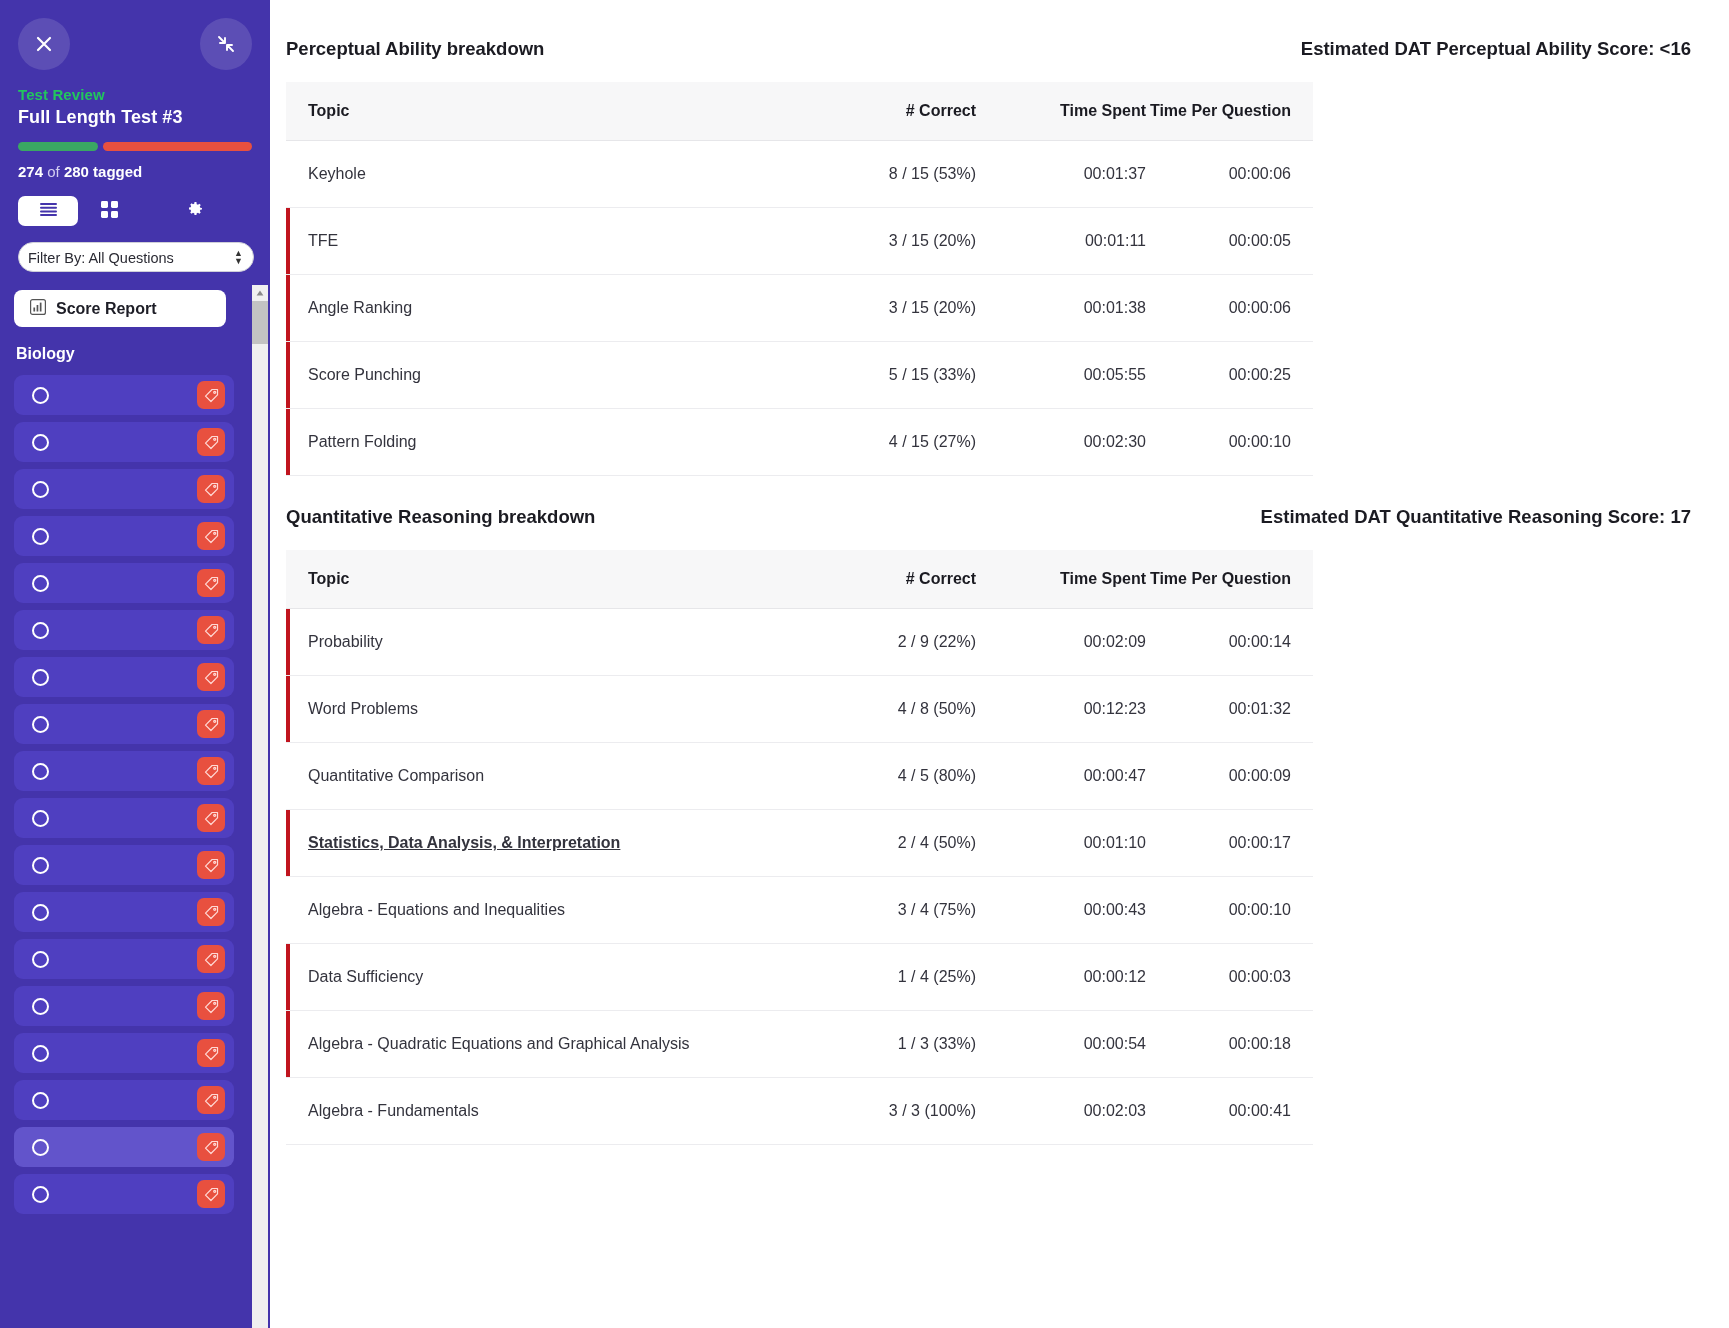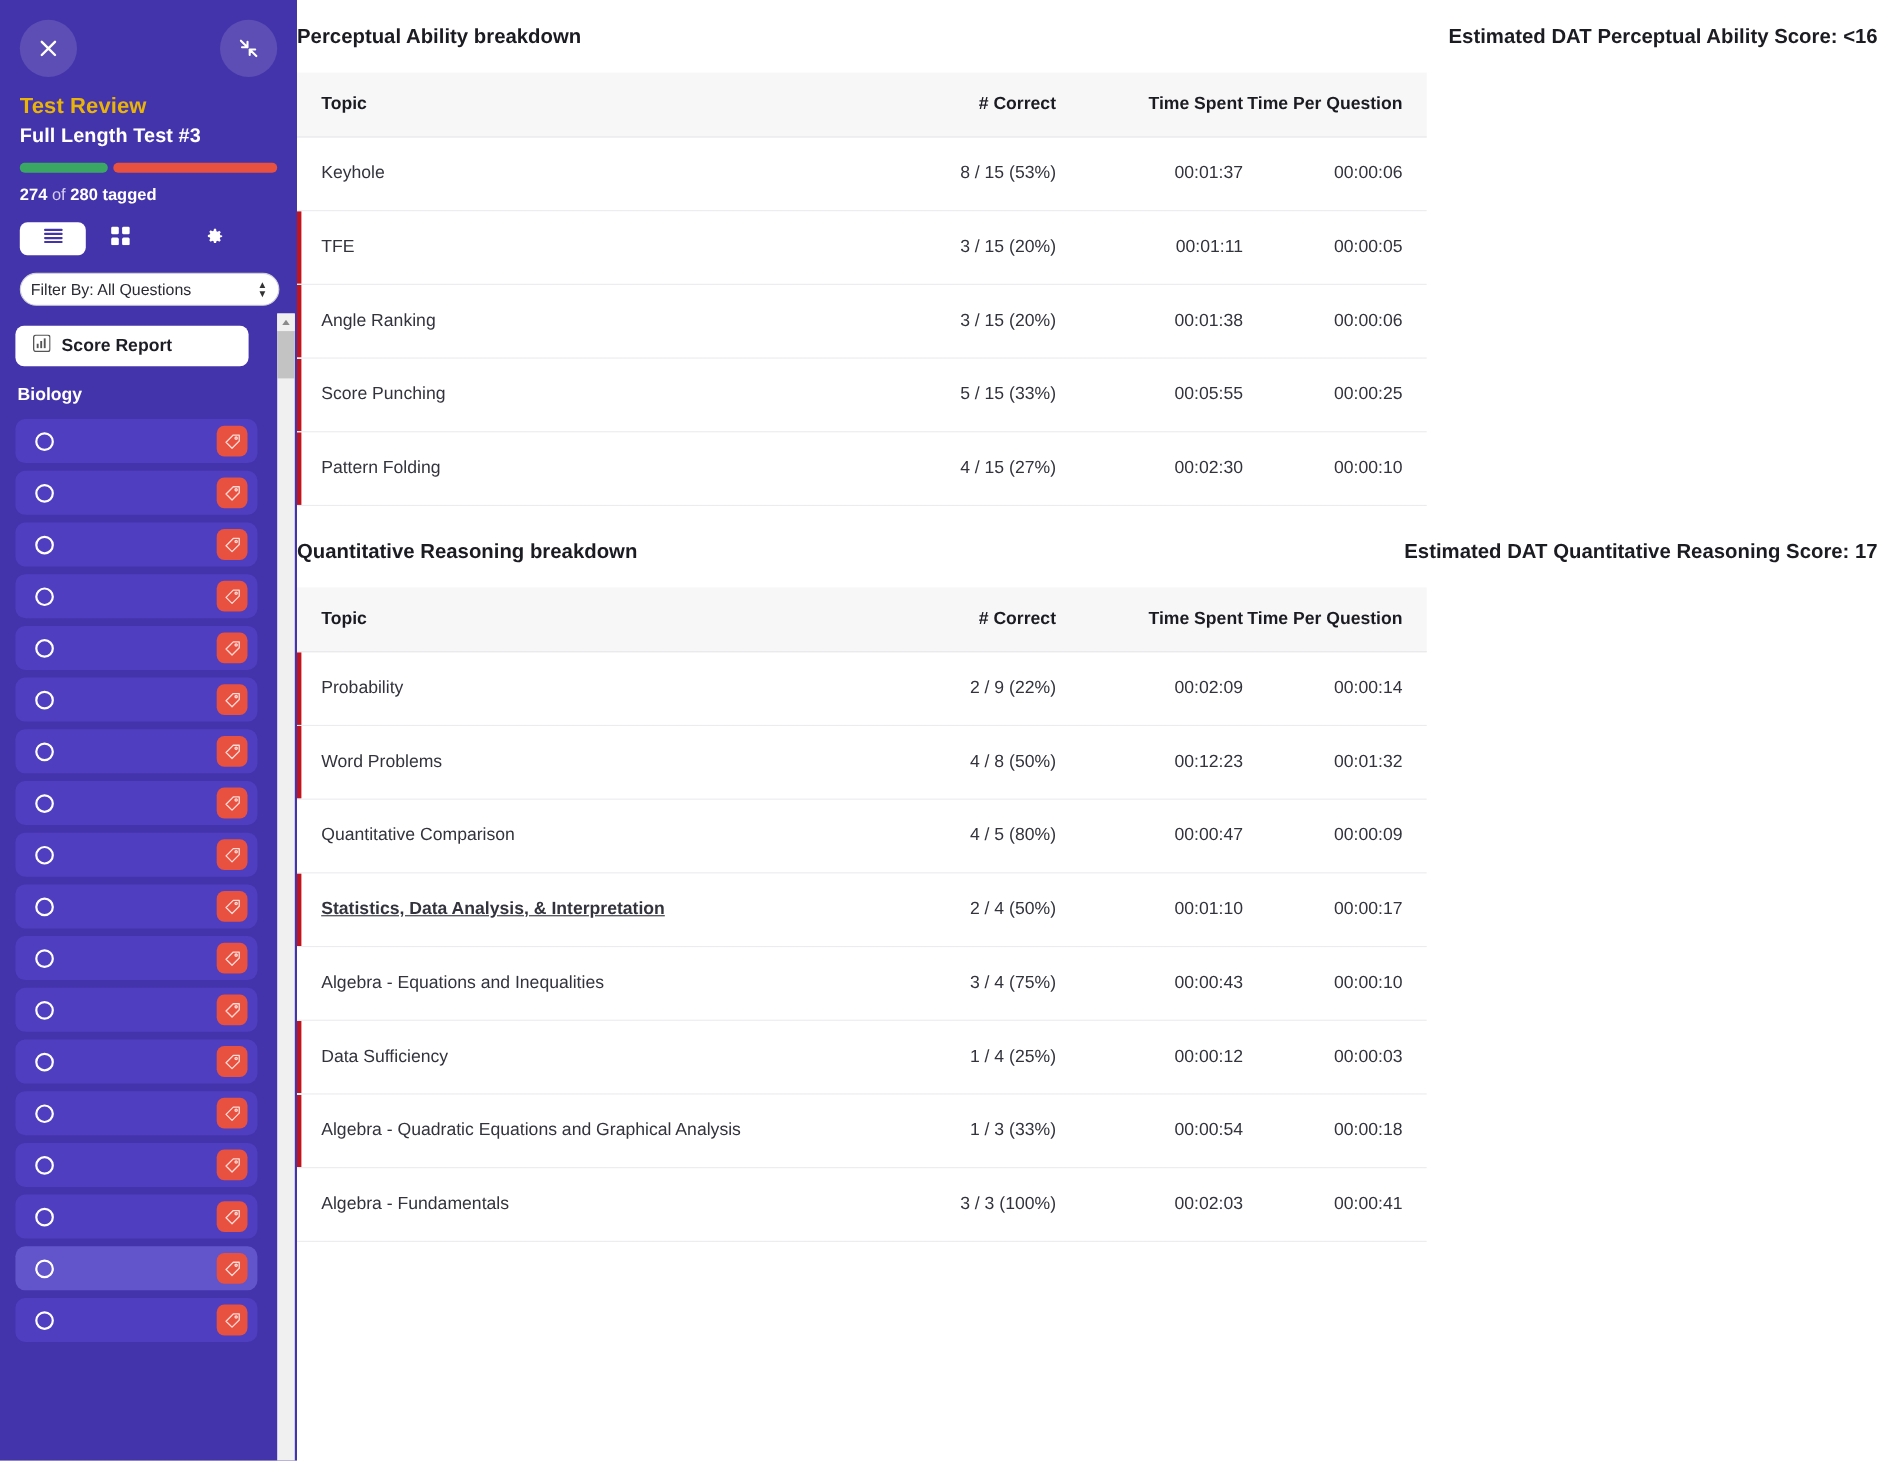--- a/index.html
+++ b/index.html
@@ -22,21 +22,21 @@
   }
   .sb-top { padding: 18px 18px 0 18px; flex: 0 0 auto; }
   .sb-iconrow { display: flex; justify-content: space-between; align-items: center; margin-bottom: 16px; }
   .circ-btn {
     width: 52px; height: 52px; border-radius: 50%;
     background: rgba(255,255,255,0.13);
     display: flex; align-items: center; justify-content: center;
     cursor: pointer; border: none;
   }
   .circ-btn svg { display: block; }
-  .sb-eyebrow { color: #eab308; font-size: 20px; font-weight: bold; letter-spacing: .1px; }
+  .sb-eyebrow { color: #22c55e; font-size: 15px; font-weight: bold; letter-spacing: .1px; }
   .sb-title { color: #ffffff; font-size: 18px; font-weight: bold; margin-top: 4px; letter-spacing: .1px; }
   .progress { display: flex; gap: 5px; margin-top: 14px; height: 9px; }
   .progress .g { background: #3aa863; border-radius: 6px; flex: 0 0 80px; }
   .progress .r { background: #e8503f; border-radius: 6px; flex: 1 1 auto; }
   .tagged { margin-top: 12px; color: #ffffff; font-size: 15px; }
   .tagged b { font-weight: bold; }
   .tagged span.mid { color: #d4cff2; font-weight: normal; }
   .viewrow { display: flex; align-items: center; margin-top: 16px; gap: 0; }
   .seg {
     height: 30px; border-radius: 7px;
@@ -103,21 +103,21 @@
   }
   .sb-scroll .thumb {
     position: absolute; top: 16px; left: 0; width: 16px; height: 43px;
     background: #c3c3c3;
   }
 
   
   .main {
     flex: 1 1 auto; height: 1328px; background: #ffffff;
     overflow: hidden; position: relative;
-    padding: 0;
+    padding: 16px;
   }
   .section { padding: 0; }
   .sec-bar {
     display: flex; align-items: baseline; justify-content: space-between;
     padding: 0 22px 0 0;
     margin: 0 0 0 0;
   }
   .sec-title { font-size: 18.5px; font-weight: bold; color: #1b1b22; }
   .sec-score { font-size: 18.5px; font-weight: bold; color: #1b1b22; }
 

